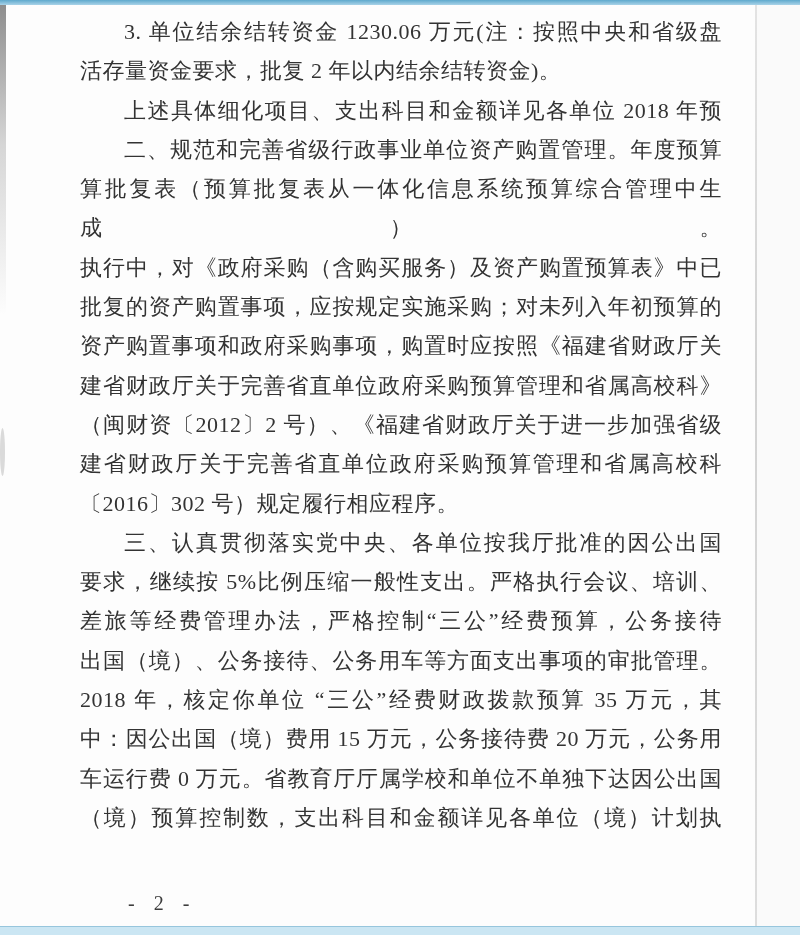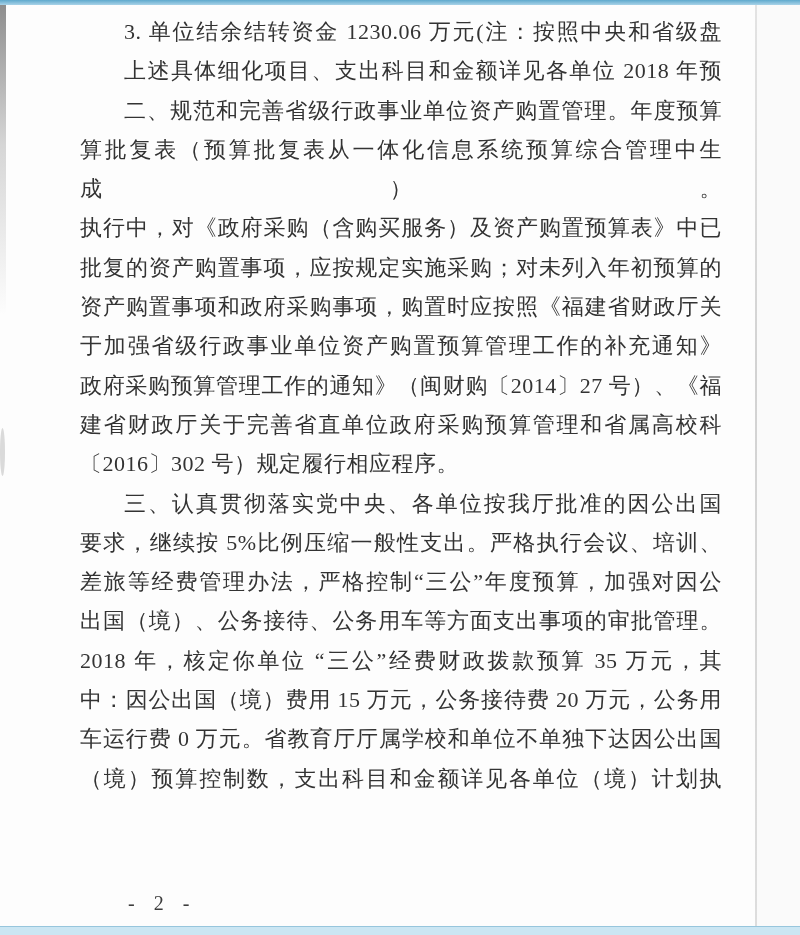--- a/index.html
+++ b/index.html
@@ -113,33 +113,34 @@
 
 <div class="page">
   <div class="outside-right"></div>
   <div class="page-edge-line"></div>
   <div class="top-strip"></div>
   <div class="left-shadow"></div>
   <div class="scan-artifact"></div>
 
   <div class="textblock" id="textblock">
       <div class="line indent fill">3. 单位结余结转资金 1230.06 万元(注：按照中央和省级盘</div>
+      <div class="line">活存量资金要求，批复 2 年以内结余结转资金)。</div>
       <div class="line indent fill">上述具体细化项目、支出科目和金额详见各单位 2018 年预</div>
       <div class="line indent fill">二、规范和完善省级行政事业单位资产购置管理。年度预算</div>
       <div class="line fill">算批复表（预算批复表从一体化信息系统预算综合管理中生成）。</div>
       <div class="line fill">执行中，对《政府采购（含购买服务）及资产购置预算表》中已</div>
       <div class="line fill">批复的资产购置事项，应按规定实施采购；对未列入年初预算的</div>
       <div class="line fill">资产购置事项和政府采购事项，购置时应按照《福建省财政厅关</div>
-      <div class="line fill">于加强省级行政事业单位资产购置预算管理工作的补充通知》</div>
-      <div class="line fill">政府采购预算管理工作的通知》（闽财购〔2014〕27 号）、《福</div>
+      <div class="line fill">建省财政厅关于完善省直单位政府采购预算管理和省属高校科》</div>
+      <div class="line fill">（闽财资〔2012〕2 号）、《福建省财政厅关于进一步加强省级</div>
       <div class="line fill">建省财政厅关于完善省直单位政府采购预算管理和省属高校科</div>
       <div class="line">〔2016〕302 号）规定履行相应程序。</div>
       <div class="line indent fill">三、认真贯彻落实党中央、各单位按我厅批准的因公出国</div>
       <div class="line fill">要求，继续按 5%比例压缩一般性支出。严格执行会议、培训、</div>
-      <div class="line fill">差旅等经费管理办法，严格控制“三公”年度预算，加强对因公</div>
+      <div class="line fill">差旅等经费管理办法，严格控制“三公”经费预算，公务接待</div>
       <div class="line fill">出国（境）、公务接待、公务用车等方面支出事项的审批管理。</div>
       <div class="line fill">2018 年，核定你单位 “三公”经费财政拨款预算 35 万元，其</div>
       <div class="line fill">中：因公出国（境）费用 15 万元，公务接待费 20 万元，公务用</div>
       <div class="line fill">车运行费 0 万元。省教育厅厅属学校和单位不单独下达因公出国</div>
       <div class="line fill">（境）预算控制数，支出科目和金额详见各单位（境）计划执</div>
     </div>
 
   <div class="pagenum">- 2 -</div>
 
   <div class="bottom-strip"></div>

